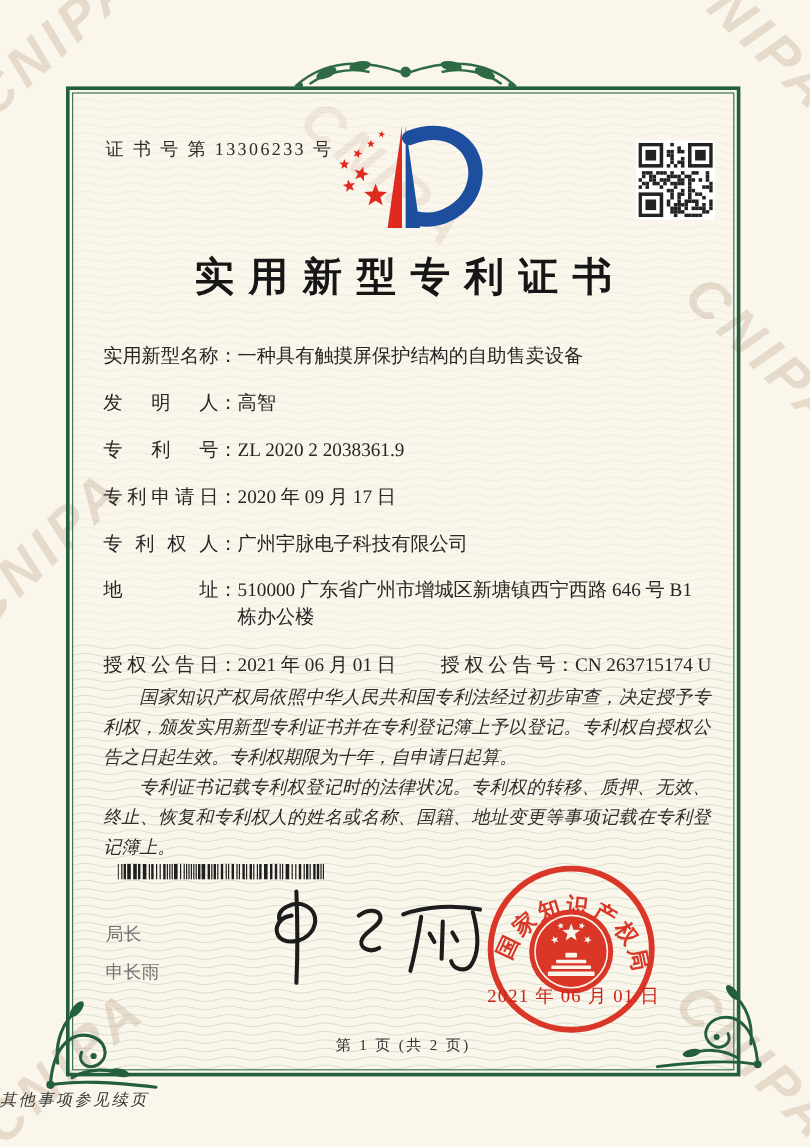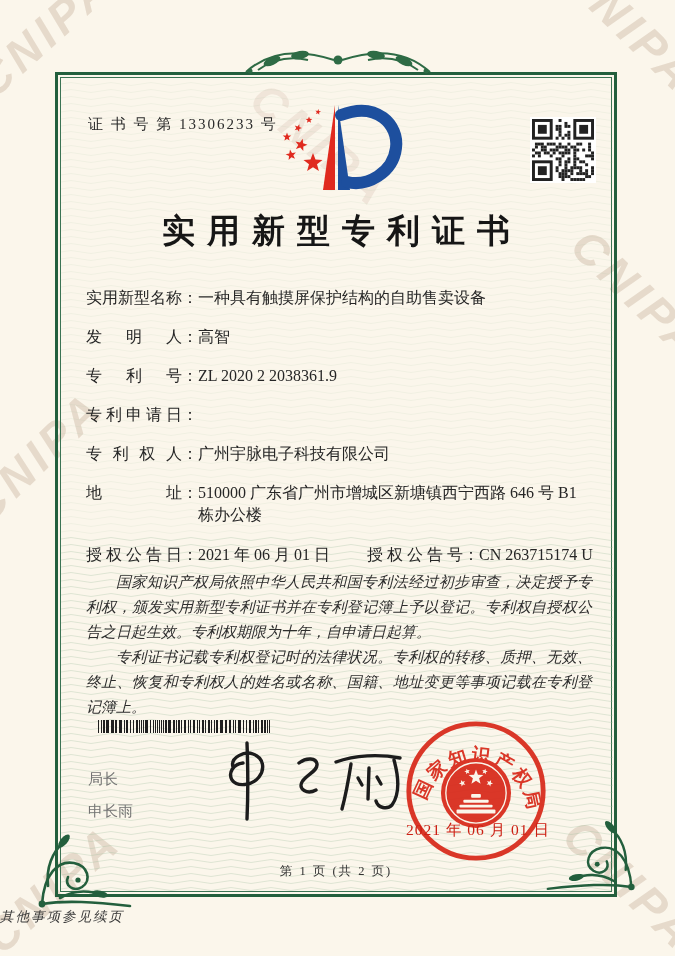--- a/index.html
+++ b/index.html
@@ -403,20 +403,21 @@
       </div>
       <div class="row">
         <span class="field-label">
             <span>专</span>
             <span>利</span>
             <span>申</span>
             <span>请</span>
             <span>日</span>
           </span>
           <span class="colon">：</span>
+        <span class="value">2020 年 09 月 17 日</span>
       </div>
       <div class="row">
         <span class="field-label">
             <span>专</span>
             <span>利</span>
             <span>权</span>
             <span>人</span>
           </span>
           <span class="colon">：</span>
         <span class="value">广州宇脉电子科技有限公司</span>

